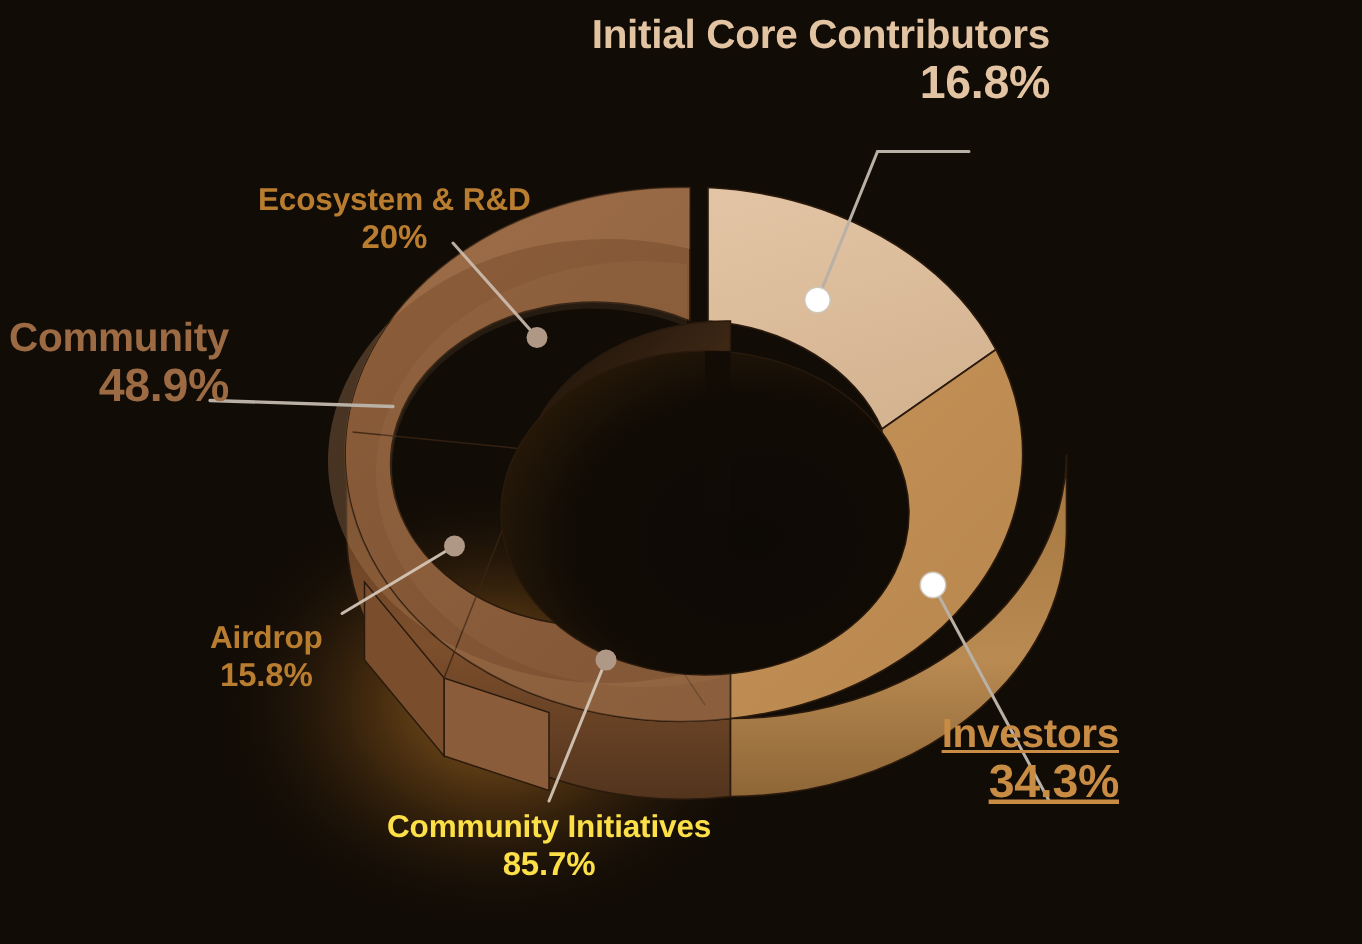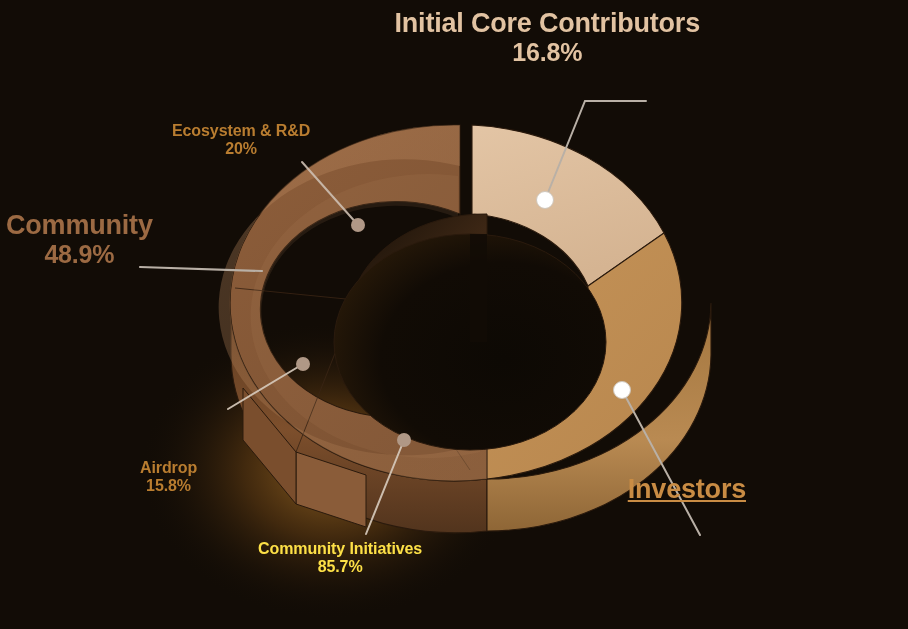--- a/index.html
+++ b/index.html
@@ -11,30 +11,30 @@
   }
   #stage{position:absolute;inset:0;width:788px;height:629px;}
   svg{display:block;}
 
   .lbl{position:absolute;text-align:center;line-height:1.12;white-space:nowrap;}
   .lbl .nm{font-weight:bold;display:block;}
   .lbl .pc{font-weight:bold;display:block;}
 
   
   .major .nm{font-size:27px;letter-spacing:-0.2px;}
-  .major .pc{font-size:25px;letter-spacing:-0.2px;}
+  .major .pc{font-size:31px;letter-spacing:-0.2px;text-align:right;}
   
-  .minor .nm{font-size:16px;letter-spacing:-0.1px;}
-  .minor .pc{font-size:16px;letter-spacing:-0.1px;}
+  .minor .nm{font-size:21px;letter-spacing:-0.1px;}
+  .minor .pc{font-size:22px;letter-spacing:-0.1px;}
 
   #lbl-icc{right:88px;top:8px;color:#e2c3a2;text-align:center;}
   #lbl-inv{right:42px;top:474px;color:#c98c44;text-align:center;text-decoration:underline;}
   #lbl-com{left:6px;top:210px;color:#9c6a43;text-align:center;}
   #lbl-eco{left:172px;top:122px;color:#b97d30;text-align:center;}
-  #lbl-air{left:140px;top:414px;color:#b97d30;margin-top:45px;}
+  #lbl-air{left:140px;top:414px;color:#b97d30;}
   #lbl-ci{left:258px;top:540px;color:#fde047;text-align:center;}
 </style>
 </head>
 <body style="background: rgb(18, 12, 6);">
 
 <div id="stage">
 
 <svg width="908" height="629" viewBox="0 0 908 629">
   <defs>
     <radialGradient id="glowGrad" cx="50%" cy="50%" r="50%">
@@ -140,20 +140,21 @@
   </g>
 </svg>
 
 <div class="lbl major" id="lbl-icc">
   <span class="nm">Initial Core Contributors</span>
   <span class="pc">16.8%</span>
 </div>
 
 <div class="lbl major" id="lbl-inv">
   <span class="nm">Investors</span>
+  <span class="pc">34.3%</span>
 </div>
 
 <div class="lbl major" id="lbl-com">
   <span class="nm">Community</span>
   <span class="pc">48.9%</span>
 </div>
 
 <div class="lbl minor" id="lbl-eco">
   <span class="nm">Ecosystem &amp; R&amp;D</span>
   <span class="pc">20%</span>

